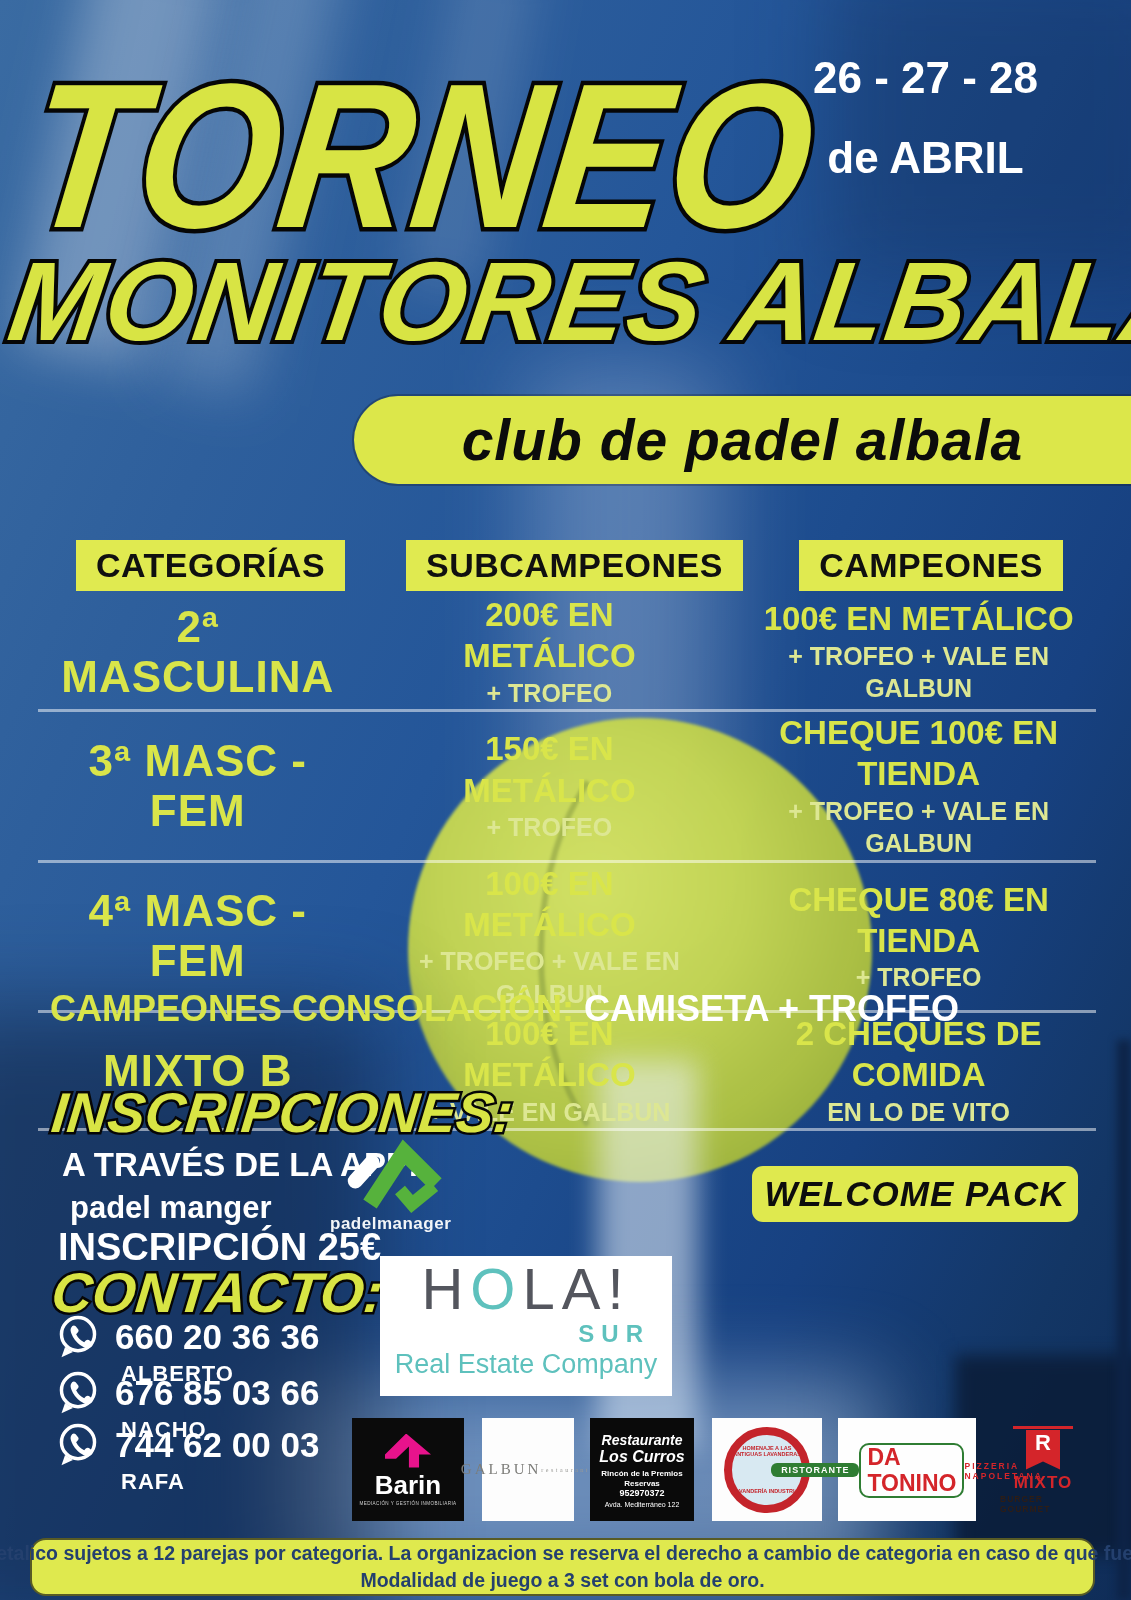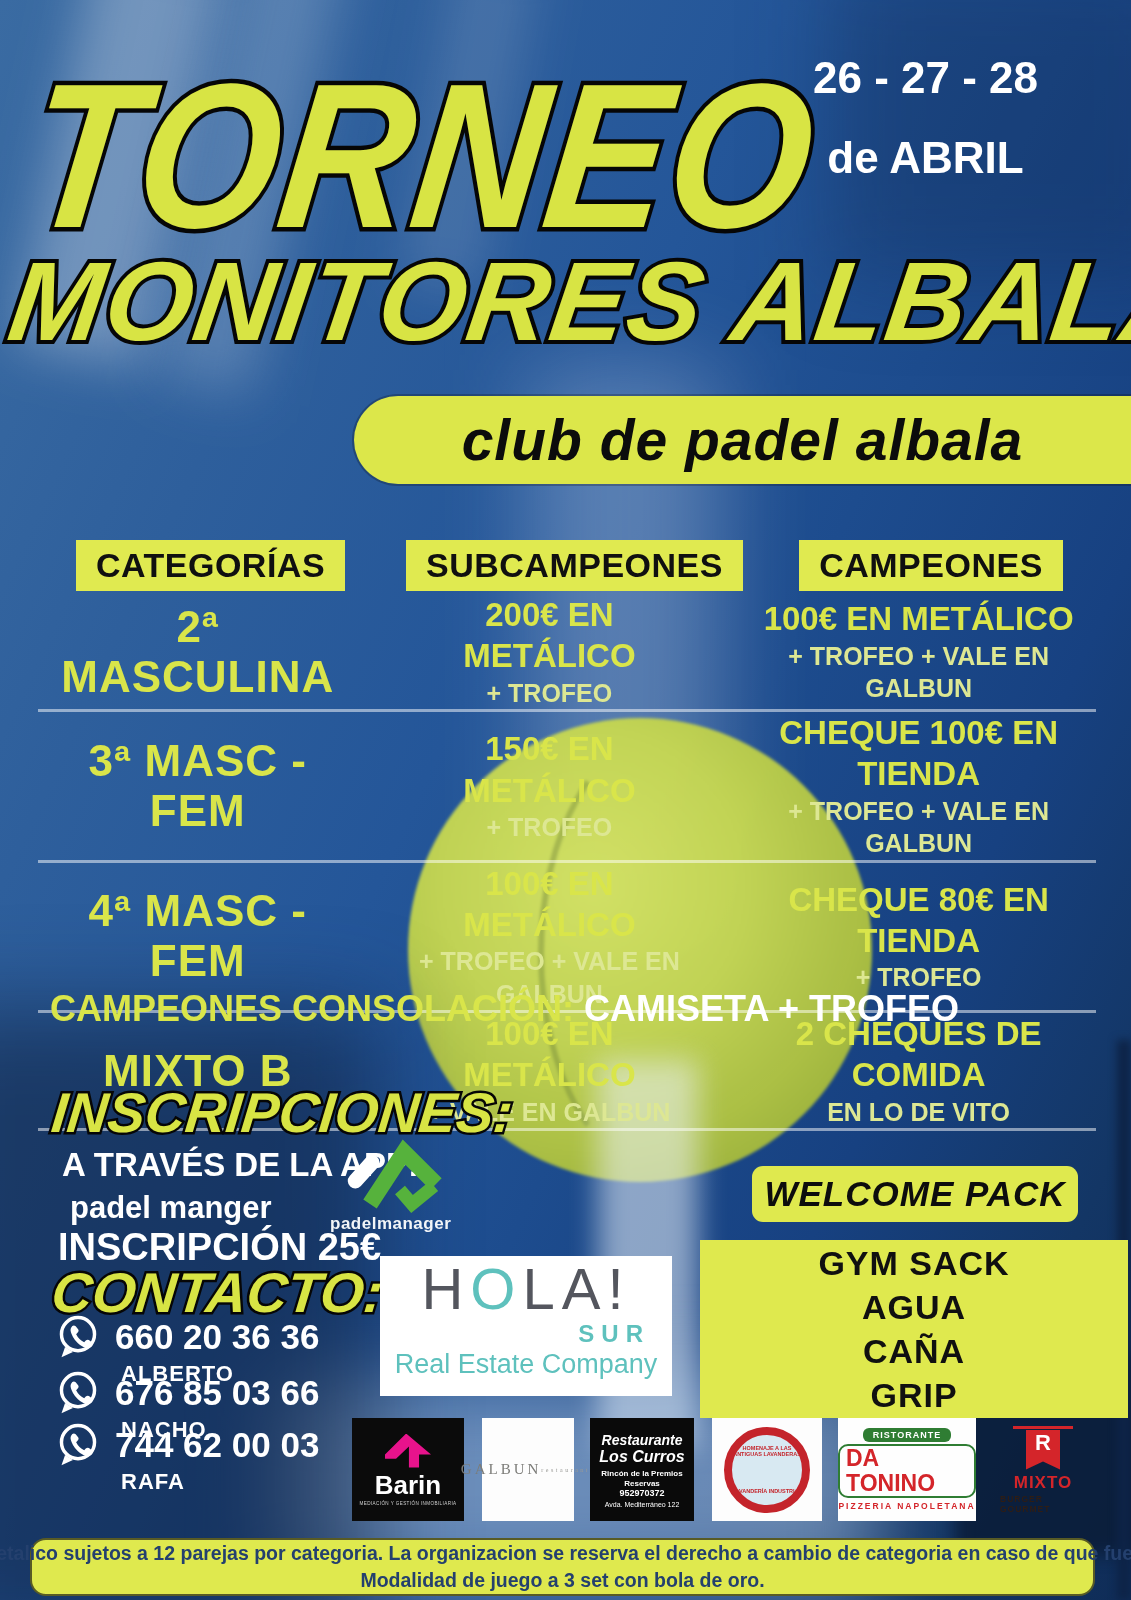--- a/index.html
+++ b/index.html
@@ -100,21 +100,21 @@
   .curros2{font-style:italic;font-weight:700;font-size:16px;margin-bottom:3px;}
   .curros3{font-size:8px;font-weight:700;}
   .curros4{font-size:8px;font-weight:700;margin-top:1px;}
   .curros5{font-size:9px;font-weight:700;}
   .curros6{font-size:7px;margin-top:3px;}
   .sp-lavan{left:712px;width:110px;background:#fdfdfd;display:flex;align-items:center;justify-content:center;}
   .lavan-badge{position:relative;width:86px;height:86px;border-radius:50%;border:8px solid #c4242b;background:#d8e9f2;box-sizing:border-box;
     display:flex;flex-direction:column;align-items:center;justify-content:center;text-align:center;overflow:hidden;}
   .lavan-t{color:#c4242b;font-size:5.5px;font-weight:700;line-height:1.2;}
   .lavan-fig{width:26px;height:26px;border-radius:50%;background:radial-gradient(circle at 50% 30%,#b23; 0,#b23 40%,#e9d9c8 41%,#e9d9c8 60%,#c4242b 61%);margin:2px 0;}
-  .sp-tonino{left:838px;width:138px;background:#fefefe;display:flex;flex-direction:column;align-items:center;justify-content:center;}
+  .sp-tonino{left:838px;width:138px;background:#fefefe;display:flex;flex-direction:row;align-items:center;justify-content:center;}
   .tonino-banner{background:#2f7d33;color:#fff;font-size:9px;font-weight:700;letter-spacing:1px;padding:2px 10px;border-radius:6px;}
   .tonino-name{color:#d4252a;font-weight:800;font-size:23px;line-height:1.1;border:2px solid #2f7d33;border-radius:10px;padding:0 6px;margin-top:2px;}
   .tonino-tag{color:#d4252a;font-size:8.5px;font-weight:700;letter-spacing:2px;margin-top:3px;}
   .sp-rixtor{left:1000px;width:86px;display:flex;flex-direction:column;align-items:center;justify-content:center;}
   .rixtor-pennant{position:relative;width:34px;height:40px;background:#d4252a;
     clip-path:polygon(0 0,100% 0,100% 100%,50% 80%,0 100%);display:flex;align-items:flex-start;justify-content:center;}
   .rixtor-pennant span{color:#fff;font-weight:800;font-size:22px;line-height:1.2;}
   .rixtor-bar{width:60px;height:3px;background:#d4252a;margin-bottom:1px;}
   .rixtor-name{color:#d4252a;font-weight:800;font-size:17px;letter-spacing:1px;margin-top:3px;}
   .rixtor-tag{color:#2e1d15;font-size:8.5px;font-weight:700;letter-spacing:1px;margin-top:1px;}
@@ -272,26 +272,20 @@
         <circle cx="16" cy="14" r="11.5" fill="none" stroke="#ffffff" stroke-width="2.4"></circle>
         <path d="M7 23 L4.5 30 L12.5 26.5 Z" fill="#ffffff"></path>
         <path d="M11.2 9.5 q1.2 -2.2 3.2 -1 l1.8 2.2 q.7 1.1 -.4 2.2 l-1.1 1.1 q1.9 3.8 5.6 5.6 l1.1 -1.1 q1.1 -1.1 2.2 -.4 l2.2 1.8 q1.3 2 -1 3.2 q-3.2 1.6 -7.4 -1.6 q-4.2 -3.2 -5.8 -7.4 q-1.3 -3 -.4 -4.6" fill="#ffffff"></path>
       </svg>
       <span class="cphone">744 62 00 03</span>
     </div>
     <div class="cname">RAFA</div>
   </div>
 
   <div class="wp-title">WELCOME PACK</div>
-  <div class="wp-box">
-    <div>GYM SACK</div>
-    <div>AGUA</div>
-    <div>CAÑA</div>
-    <div>GRIP</div>
-  </div>
 
   <div class="hola">
     <div class="hola-word"><span>H</span><span class="o">O</span><span>L</span><span>A</span><span>!</span></div>
     <div class="hola-sur">SUR</div>
     <div class="hola-tag">Real Estate Company</div>
   </div>
 
   <div class="sp sp-barin">
     <div class="barin-ico">
         <div class="chev"></div>

